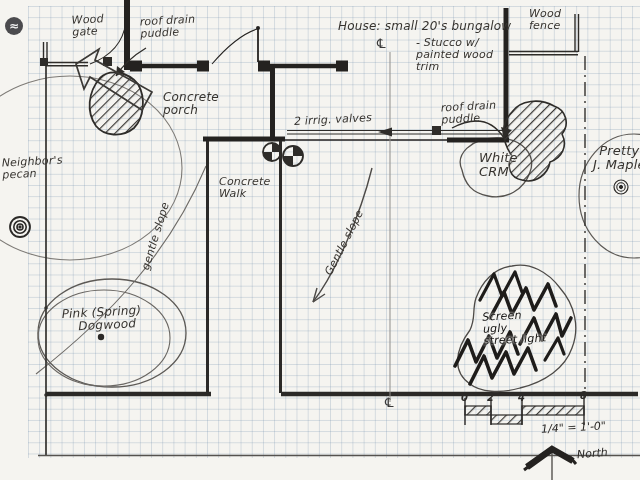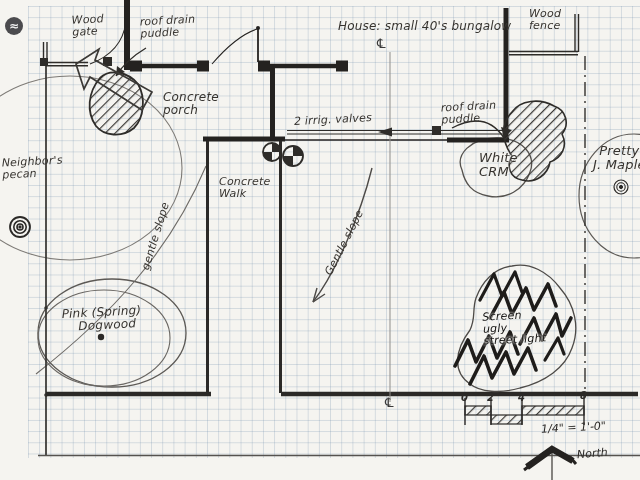--- a/index.html
+++ b/index.html
@@ -177,21 +177,24 @@
   </svg>
 
   <div class="watermark">
     <span>≈</span>
   </div>
 
   <div class="lbl tilt" style="left:72px; top:14px;">Wood
 gate</div>
   <div class="lbl tilt" style="left:140px; top:15px;">roof drain
 puddle</div>
-  <div class="lbl big" style="left:338px; top:20px;">House: small 40's bungalow</div>
+  <div class="lbl big" style="left:338px; top:20px;">House: small 20's bungalow</div>
+  <div class="lbl" style="left:416px; top:37px;">- Stucco w/
+painted wood
+trim</div>
   <div class="lbl cl" style="left:377px; top:37px;">℄</div>
   <div class="lbl" style="left:529px; top:8px;">Wood
 fence</div>
   <div class="lbl big" style="left:163px; top:91px;">Concrete
 porch</div>
   <div class="lbl tilt" style="left:294px; top:114px;">2 irrig. valves</div>
   <div class="lbl tilt" style="left:441px; top:101px;">roof drain
 puddle</div>
   <div class="lbl small glow" style="left:479px; top:151px;">White
 CRM</div>

